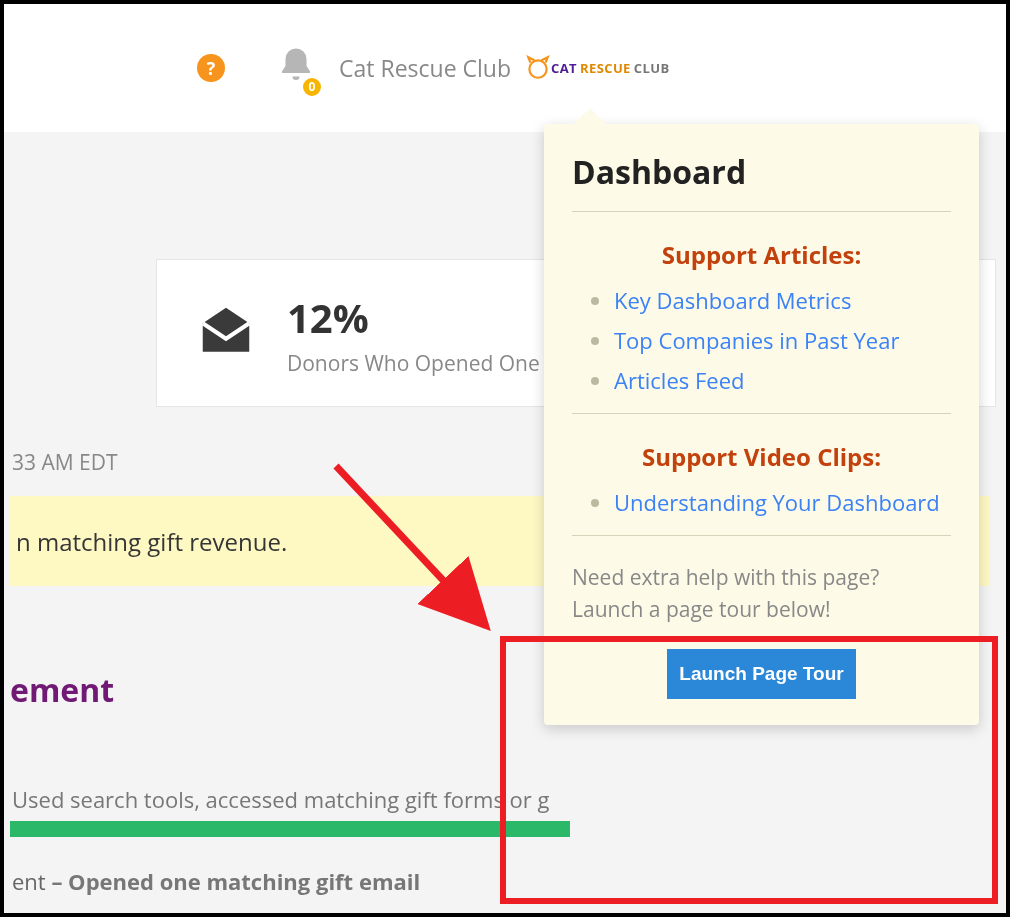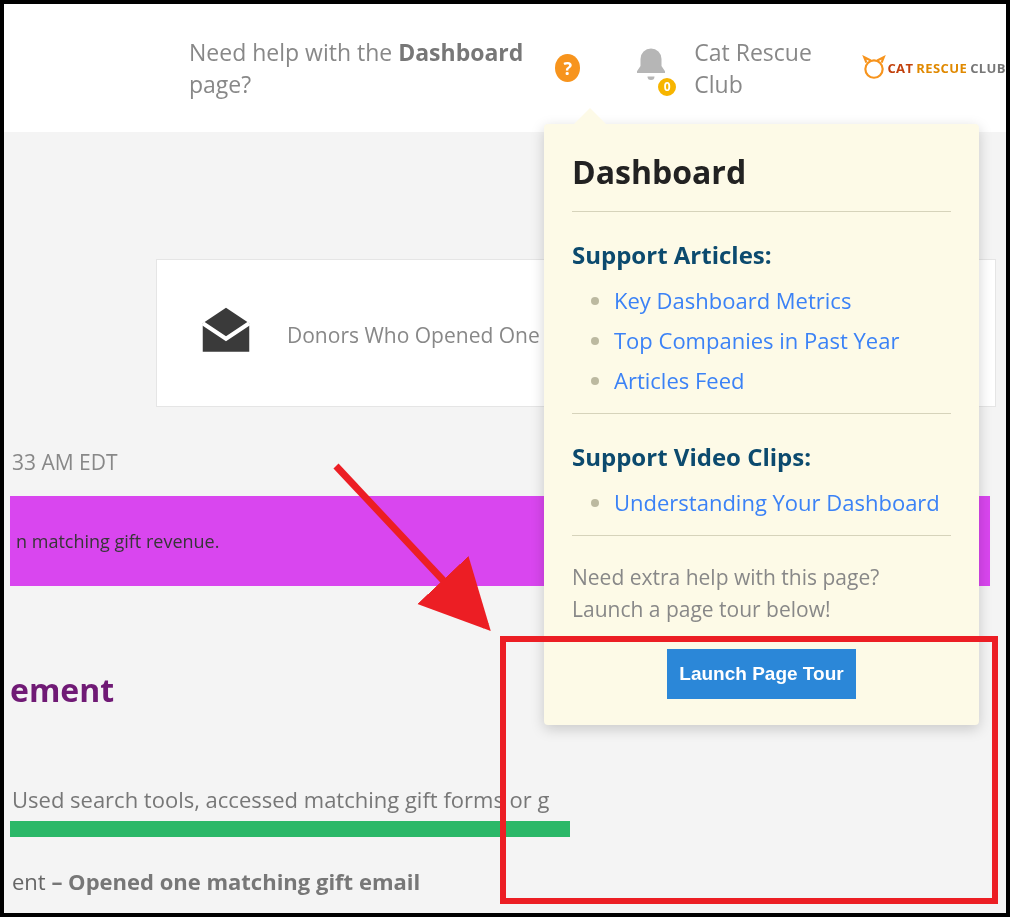--- a/index.html
+++ b/index.html
@@ -64,21 +64,21 @@
     font-size: 23px;
     font-weight: 500;
   }
   .org-logo {
     margin-left: 14px;
     display: flex; align-items: center;
     font-weight: 700;
     font-size: 13px;
     letter-spacing: 0.4px;
   }
-  .org-logo .cat { color: #c2410c; }
+  .org-logo .cat { color: #4c1d95; }
   .org-logo .rescue { color: #e08900; margin-left: 3px;}
   .org-logo .club { color: #777; margin-left: 3px;}
 
   
   .gray-area {
     position: absolute;
     top: 128px;
     left: 0; right: 0;
     bottom: 0;
     background: #f4f4f4;
@@ -117,26 +117,26 @@
     color: #888;
   }
 
   
   .green-banner {
     position: absolute;
     top: 492px;
     left: 6px;
     right: 16px;
     height: 90px;
-    background: #d946ef;
+    background: #fef9c3;
     display: flex;
     align-items: center;
     padding-left: 6px;
     color: #363636;
-    font-size: 18px;
+    font-size: 24px;
     font-weight: 500;
   }
 
   .section-heading {
     position: absolute;
     top: 664px;
     left: 6px;
     font-size: 32px;
     font-weight: 700;
     color: #701a75;
@@ -184,21 +184,21 @@
     position: absolute;
     top: -16px;
     left: 30px;
     border-left: 16px solid transparent;
     border-right: 16px solid transparent;
     border-bottom: 16px solid #fdfae7;
   }
   .pop-title { font-size: 32px; font-weight: 700; color: #222; margin-bottom: 18px; }
   .pop-link { color: #4096d8; font-size: 22px; text-decoration: none; cursor: pointer; }
   .pop-hr { border: none; border-top: 1px solid #d6d3bb; margin: 18px 0 26px 0; }
-  .pop-sub { font-size: 24px; font-weight: 700; color: #0c4a6e; margin-bottom: 14px; }
+  .pop-sub { font-size: 24px; font-weight: 700; color: #c2410c; margin-bottom: 14px; text-align: center; }
   .pop-list { list-style: disc; padding-left: 42px; color: #bcb9a0; }
   .pop-list li { margin-bottom: 10px; font-size: 22px;}
   .pop-list li span { color: #3b82f6; cursor: pointer; }
   .tour-desc { font-size: 21px; color: #888; line-height: 1.5; margin-top: 10px; margin-bottom: 24px;}
   .launch-btn {
     display: block;
     margin: 0 auto;
     background: #2b87d8;
     color: #fff;
     border: none;
@@ -225,23 +225,20 @@
     top: 452px;
     left: 322px;
     z-index: 60;
     pointer-events: none;
   }
 </style>
 </head>
 <body>
 
 <div class="topbar">
-  <span class="help-text">
-    <span>Need help with the </span><span class="bold">Dashboard</span><span> page?</span>
-  </span>
   <span class="help-icon">?</span>
 
   <span class="bell-wrap">
     <svg width="42" height="42" viewBox="0 0 24 24" fill="#b6b6b6">
         <path d="M12 2a6 6 0 0 0-6 6v4l-2 3v1h16v-1l-2-3V8a6 6 0 0 0-6-6z"></path>
         <path d="M10 18a2 2 0 0 0 4 0" fill="#b6b6b6"></path>
       </svg>
     <span class="bell-badge">0</span>
   </span>
 
@@ -262,20 +259,21 @@
 <div class="gray-area"></div>
 
 <div class="stat-card">
   <span class="stat-icon">
     <svg width="62" height="62" viewBox="0 0 24 24" fill="#3a3a3a">
         <path d="M3 9 L12 3 L21 9 L21 20 L3 20 Z"></path>
         <path d="M3 9 L12 15 L21 9" fill="none" stroke="#fff" stroke-width="1.6"></path>
       </svg>
   </span>
   <div>
+    <div class="stat-pct">12%</div>
     <div class="stat-label">Donors Who Opened One or M</div>
   </div>
 </div>
 
 <div class="timestamp">33 AM EDT</div>
 
 <div class="green-banner">
   <span>n matching gift revenue.</span>
 </div>
 

